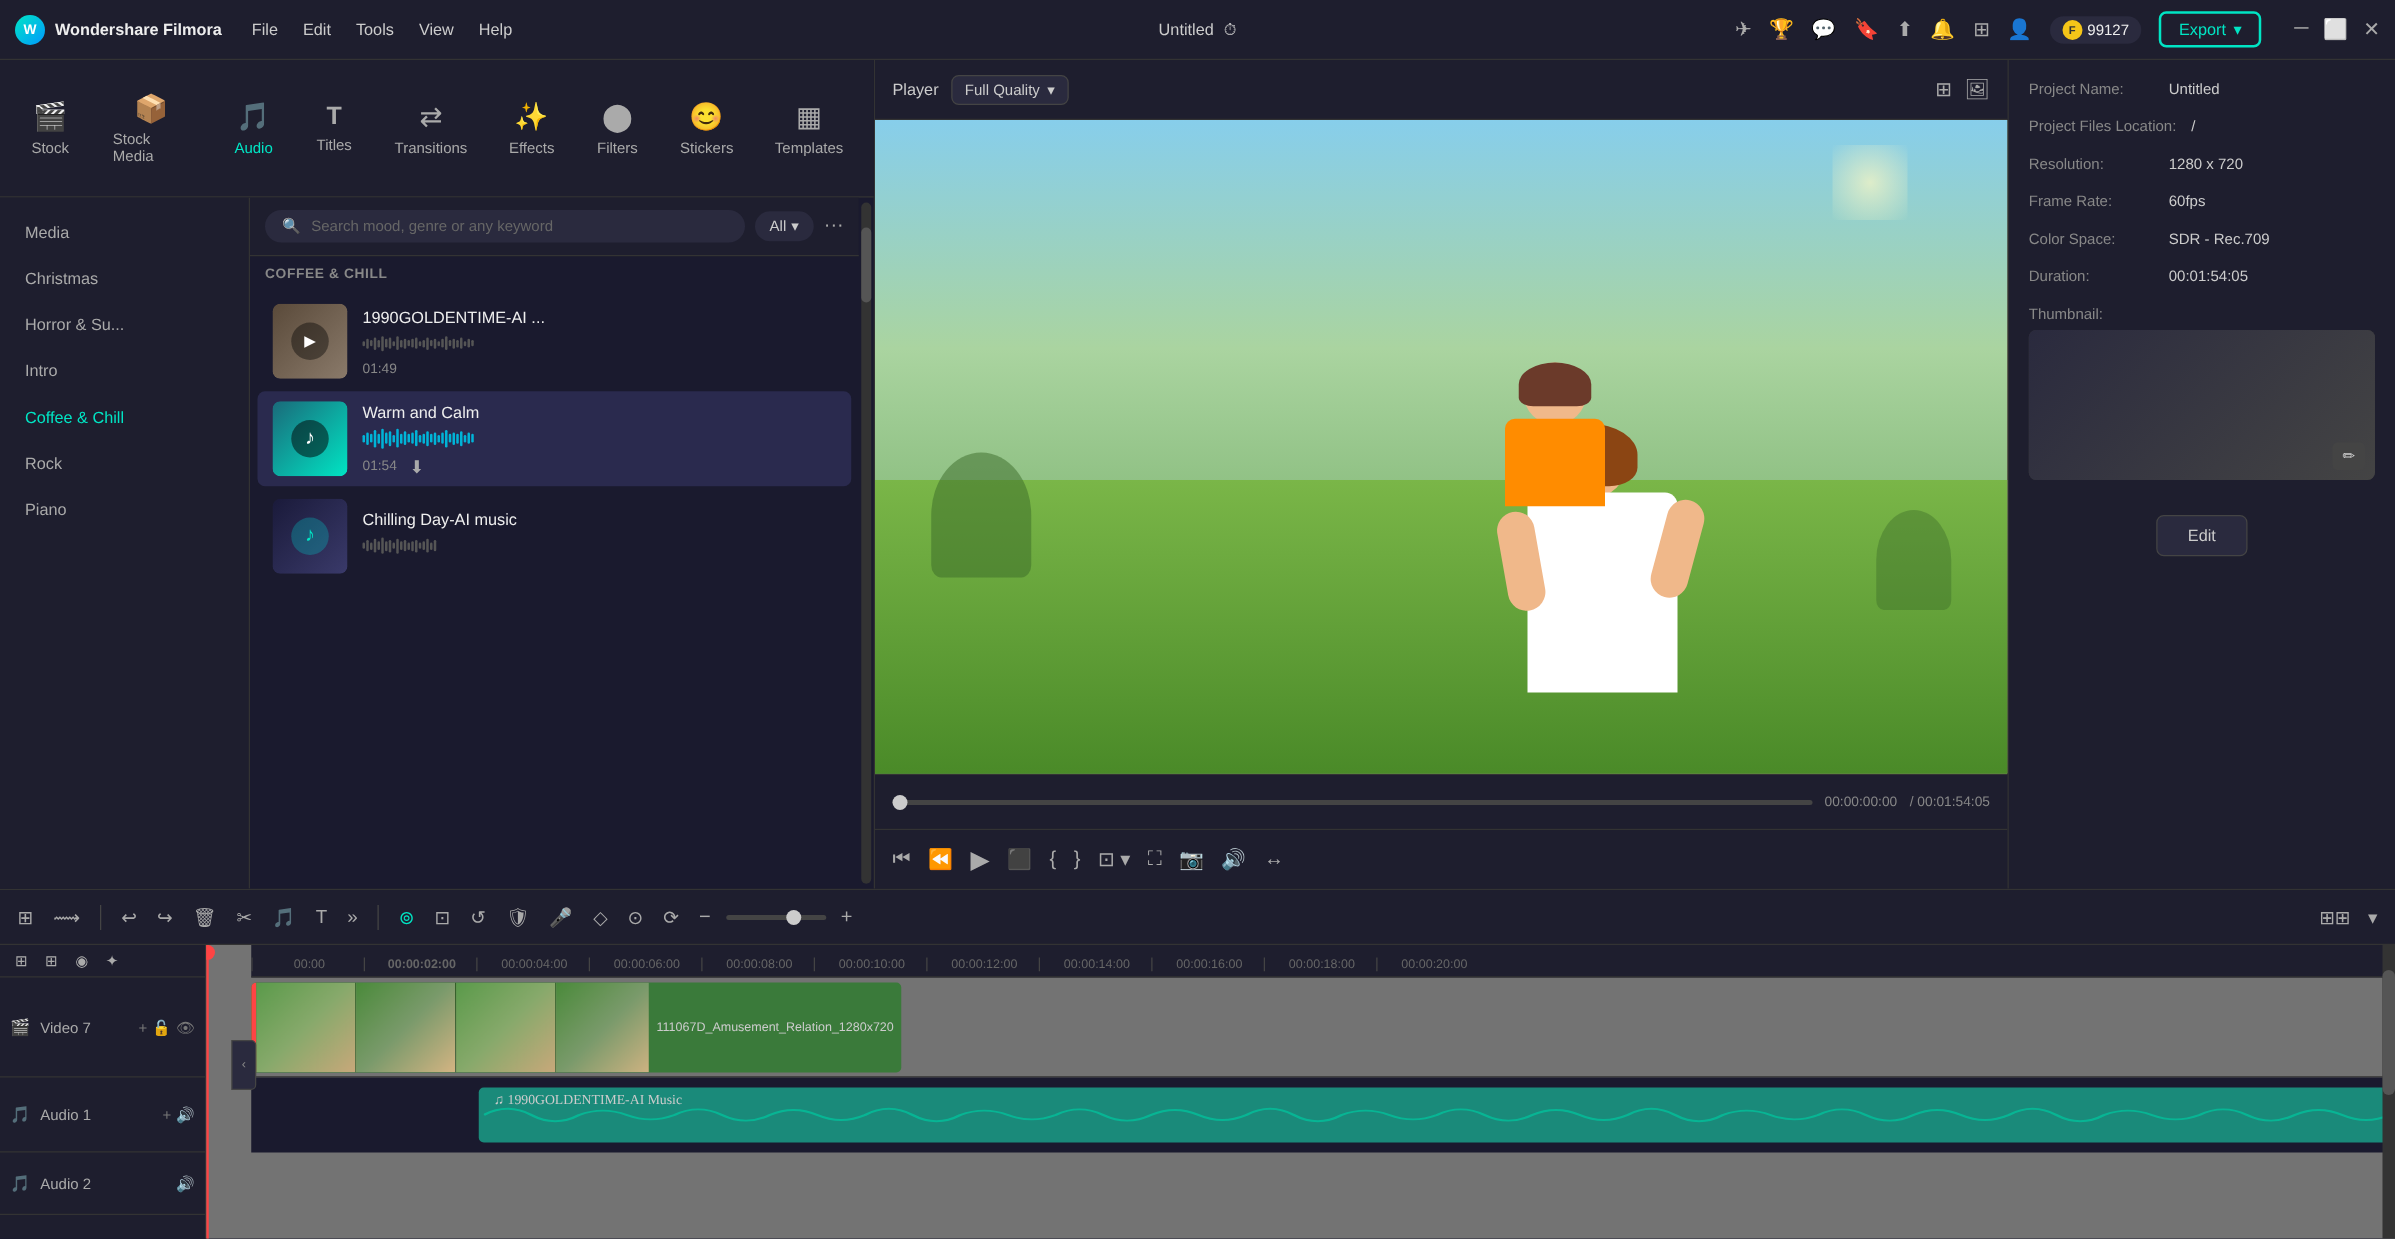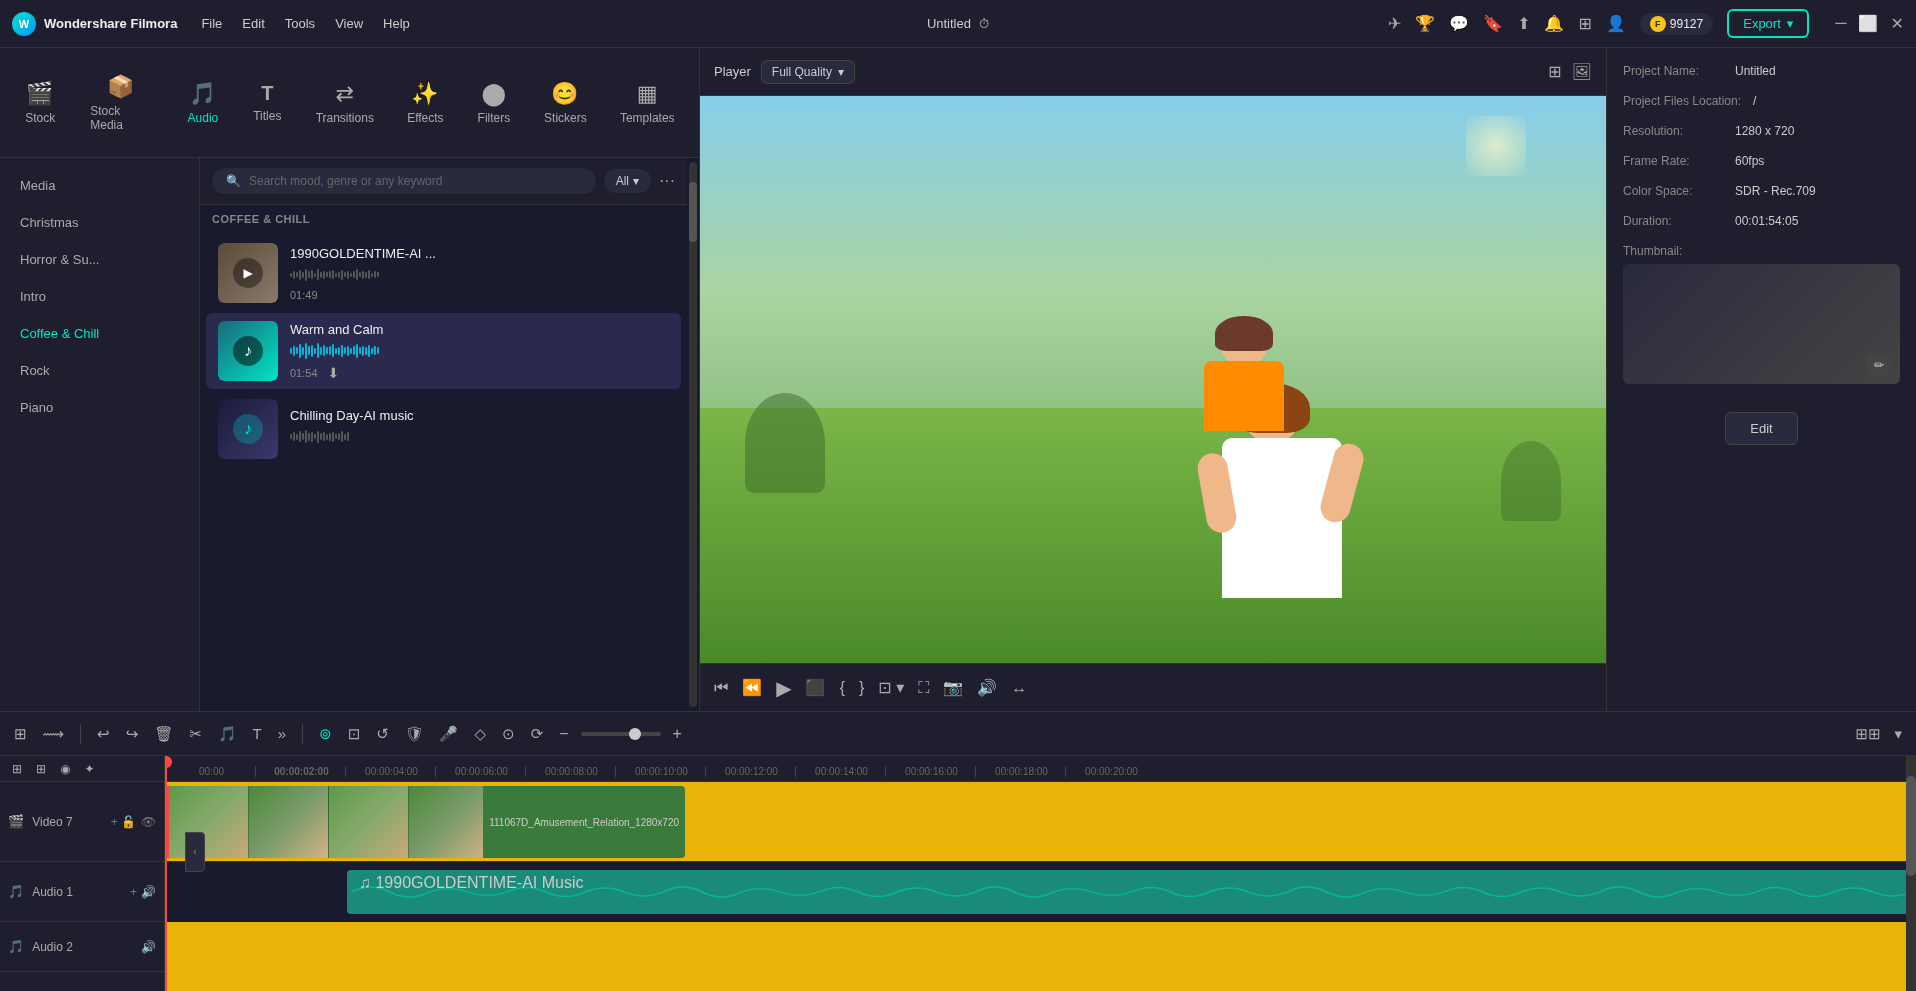--- a/index.html
+++ b/index.html
@@ -543,23 +543,24 @@
     .track-ctrl-btn {
       color: #777;
       font-size: 12px;
       cursor: pointer;
       background: none;
       border: none;
     }
 
     #timeline-tracks {
       flex: 1;
-      background: #eab308;
+      background: #737373;
       position: relative;
       overflow: hidden;
+      padding-left: 36px;
     }
     #timeline-ruler {
       height: 26px;
       background: #1e1e2e;
       border-bottom: 1px solid #333;
       display: flex;
       align-items: flex-end;
       padding: 0 0 4px 0;
       gap: 0;
       font-size: 10px;
@@ -649,24 +650,25 @@
       left: 0;
       width: 180px;
       background: #2a7a9a;
     }
     .audio-clip-2 {
       left: 182px;
       right: 0;
       background: #1a8a7a;
     }
     .audio-clip-label {
-      font-size: 16px;
+      font-size: 11px;
       color: #ccc;
       padding: 0 6px;
       white-space: nowrap;
+      font-family: Liberation Serif, serif;
     }
 
     #timeline-scrollbar {
       position: absolute;
       right: 0;
       top: 0;
       bottom: 0;
       width: 10px;
       background: #333;
     }
@@ -1023,20 +1025,27 @@
 
           <div style="position:absolute;top:0;left:20px;width:50px;height:50px;background:#f0b88a;border-radius:50%;"></div>
 
           <div style="position:absolute;top:0;left:16px;width:58px;height:35px;background:#6B3A2A;border-radius:50% 50% 20% 20%;"></div>
 
           <div style="position:absolute;top:45px;left:5px;width:80px;height:70px;background:#ff8c00;border-radius:8px 8px 0 0;"></div>
         </div>
       </div>
     </div>
 
+    <div id="player-controls">
+      <div class="progress-bar-container">
+        <div class="progress-thumb"></div>
+      </div>
+      <span class="time-display">00:00:00:00</span>
+      <span class="time-display">/ 00:01:54:05</span>
+    </div>
 
     <div id="player-buttons">
       <button class="ctrl-btn">⏮</button>
       <button class="ctrl-btn">⏪</button>
       <button class="ctrl-btn" style="font-size:20px;">▶</button>
       <button class="ctrl-btn">⬛</button>
       <button class="ctrl-btn">{</button>
       <button class="ctrl-btn">}</button>
       <button class="ctrl-btn">⊡ ▾</button>
       <button class="ctrl-btn">⛶</button>

